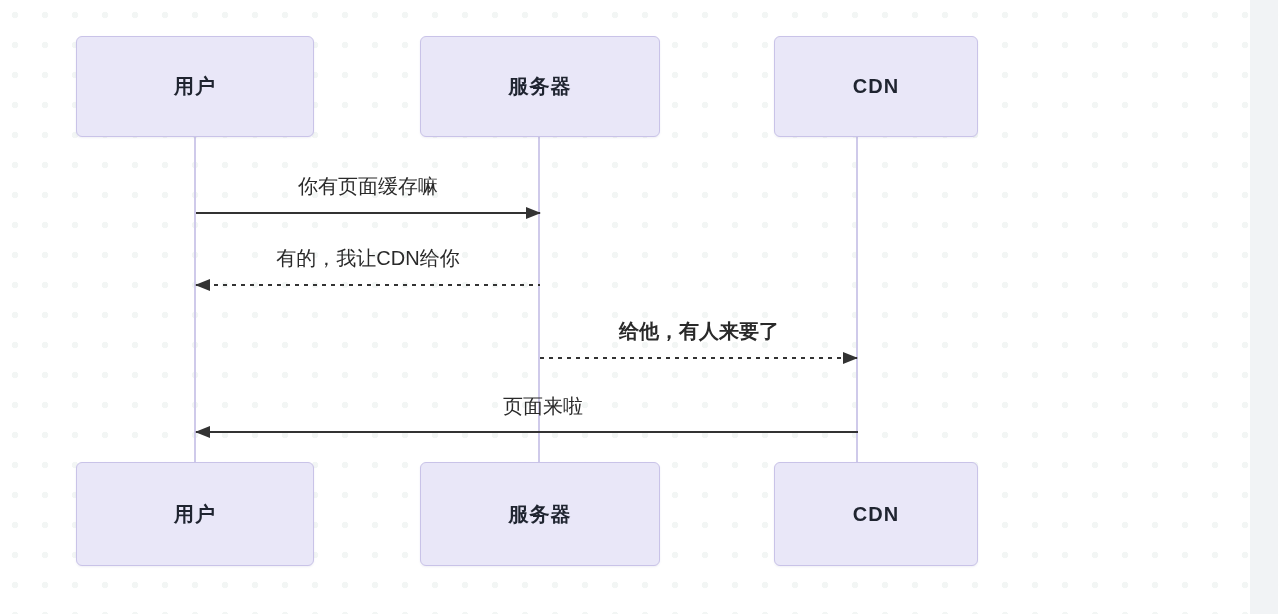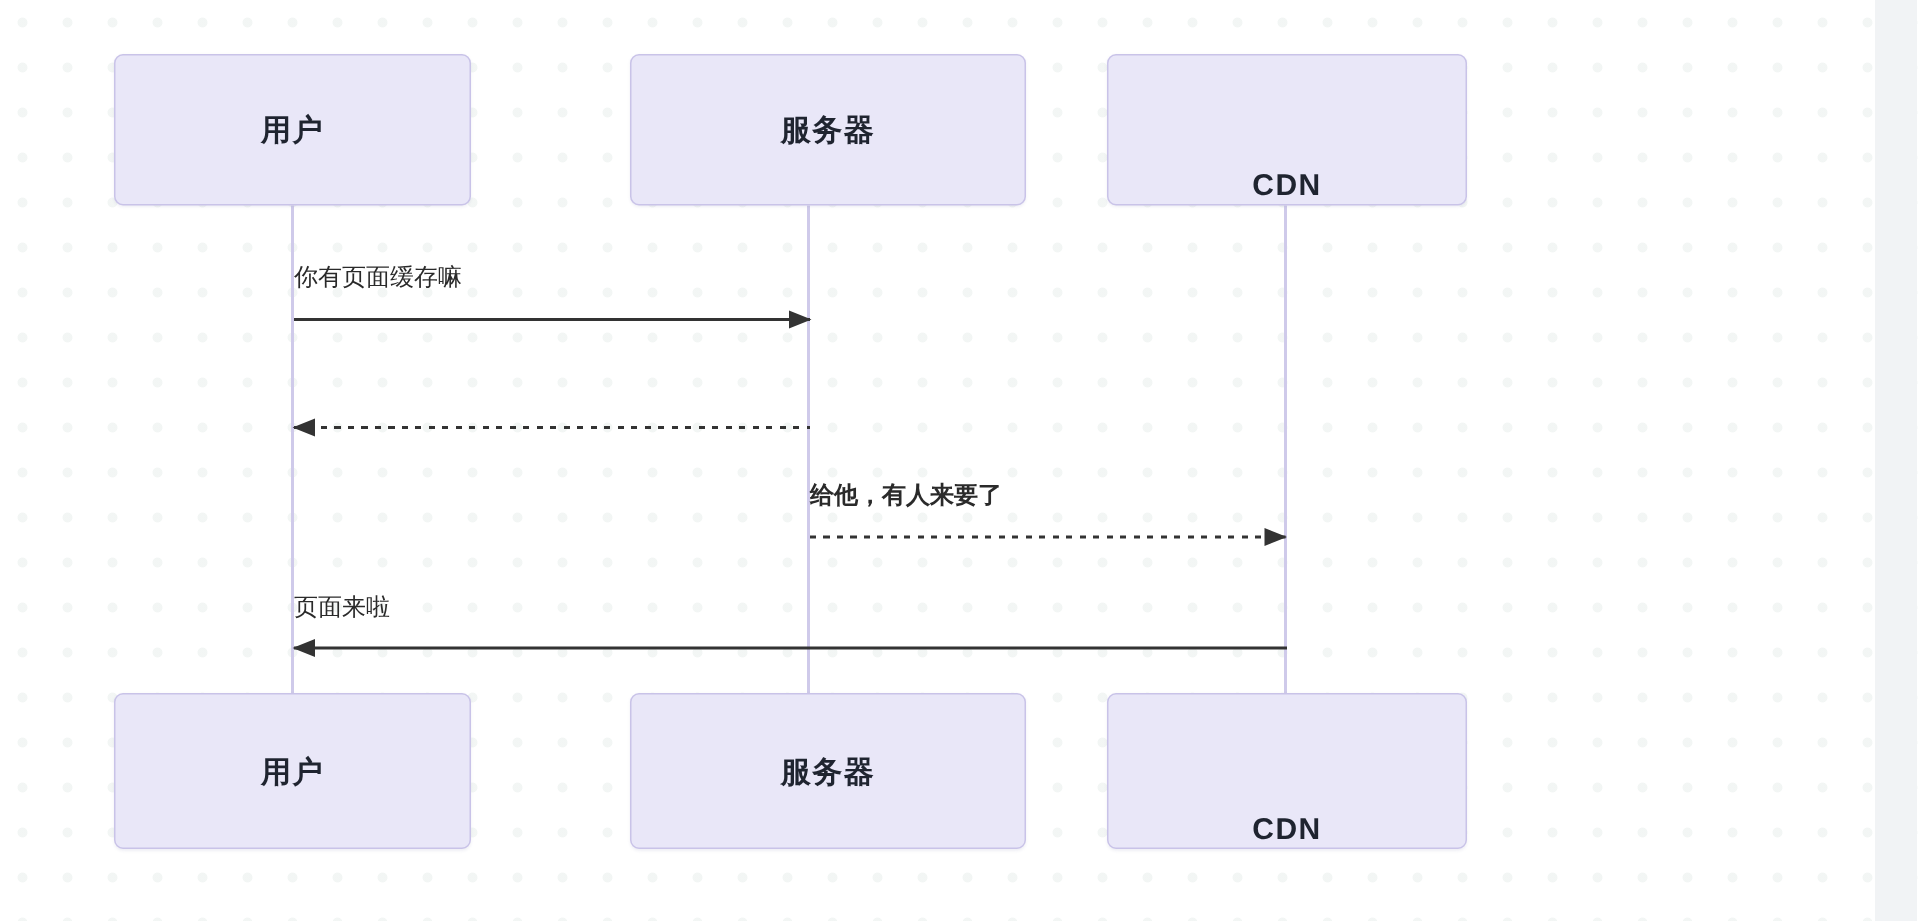--- a/index.html
+++ b/index.html
@@ -26,42 +26,43 @@
     border:1px solid #c9c3e8;
     border-radius:6px;
     box-shadow:0 1px 2px rgba(120,120,170,0.12);
     display:flex; align-items:center; justify-content:center;
     box-sizing:border-box;
   }
   .actor-box .actor-label {
     font-size:20px; font-weight:600; color:#1f2430; letter-spacing:1px;
   }
   .a-user   { left:76px;  width:238px; }
-  .a-server { left:420px; width:264px; }
-  .a-cdn    { left:738px; width:240px;align-items:flex-end; }
+  .a-server { left:420px; width:240px; }
+  .a-cdn    { left:774px; width:204px; }
   .row-top  { top:36px;  height:101px; }
   .row-bot  { top:462px; height:104px; }
   
   .lifeline {
     position:absolute; top:137px; height:326px; width:2px;
     background:#cfcaea;
   }
   .ll-user   { left:194px; }
   .ll-server { left:538px; }
   .ll-cdn    { left:856px; }
   
   .mlabel {
     position:absolute;
-    font-size:16px; color:#2a2a2a; line-height:28px;
+    text-align:center;
+    font-size:20px; color:#2a2a2a; line-height:28px;
     white-space:nowrap;
   }
   .ml-1 { left:196px; width:344px; top:172px; }
   .ml-2 { left:196px; width:344px; top:244px; }
   .ml-3 { left:540px; width:318px; top:317px;font-weight:bold; }
-  .ml-4 { left:196px; width:662px; top:392px; }
+  .ml-4 { left:212px; width:662px; top:392px; }
   
   .mline {
     position:absolute; height:2px; background:#333333;
   }
   .mline.dashed {
     background: repeating-linear-gradient(90deg,#333333 0 4px, transparent 4px 9px);
   }
   .mline::after {
     content:''; position:absolute; top:-5px; width:0; height:0;
     border-top:6px solid transparent; border-bottom:6px solid transparent;
@@ -95,20 +96,21 @@
   <div class="actor-box a-server row-top">
     <span class="actor-label">服务器</span>
   </div>
   <div class="actor-box a-cdn row-top">
     <span class="actor-label">CDN</span>
   </div>
 
   <div class="mlabel ml-1">你有页面缓存嘛</div>
   <div class="mline mn-1 solid dir-right"></div>
 
+  <div class="mlabel ml-2">有的，我让CDN给你</div>
   <div class="mline mn-2 dashed dir-left"></div>
 
   <div class="mlabel ml-3">给他，有人来要了</div>
   <div class="mline mn-3 dashed dir-right"></div>
 
   <div class="mlabel ml-4">页面来啦</div>
   <div class="mline mn-4 solid dir-left"></div>
 
   <div class="actor-box a-user row-bot">
     <span class="actor-label">用户</span>

